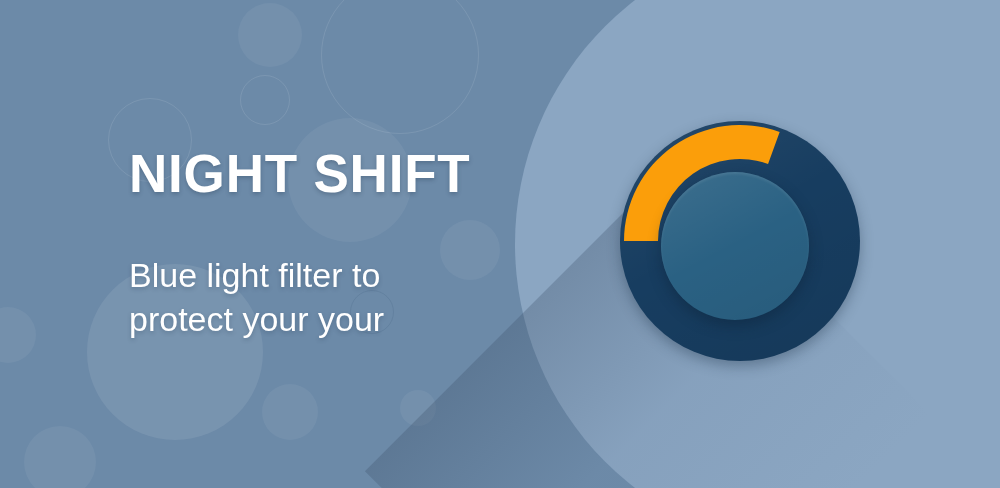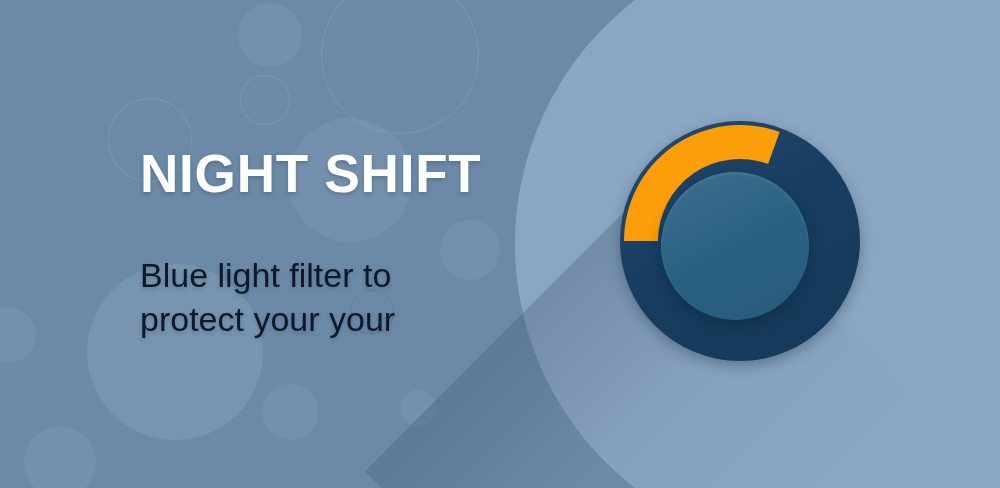--- a/index.html
+++ b/index.html
@@ -99,38 +99,38 @@
     border-radius:50%;
     background:linear-gradient(152deg,
                rgba(255,255,255,0.09) 0%,
                rgba(255,255,255,0.00) 50%,
                rgba(0,0,0,0.06) 100%);
   }
 
   
   #text-block {
     position:absolute;
-    left:140px; top:146px;
+    left:129px; top:146px;
     width:400px;
   }
   #headline {
     font-size:53px;
     font-weight:700;
     letter-spacing:0.8px;
     line-height:1.04;
     color:#ffffff;
     text-shadow:0 2px 4px rgba(30,50,72,0.30);
     white-space:nowrap;
   }
   #subhead {
     margin-top:52px;
     font-size:34px;
     font-weight:400;
     line-height:1.30;
-    color:#0f172a;
+    color:#ffffff;
     text-shadow:0 2px 4px rgba(30,50,72,0.26);
   }
   #subhead .sub-line { display:block; white-space:nowrap; }
 </style>
 </head>
 <body>
 
 <div id="banner">
 
   <div class="bubble-layer">

